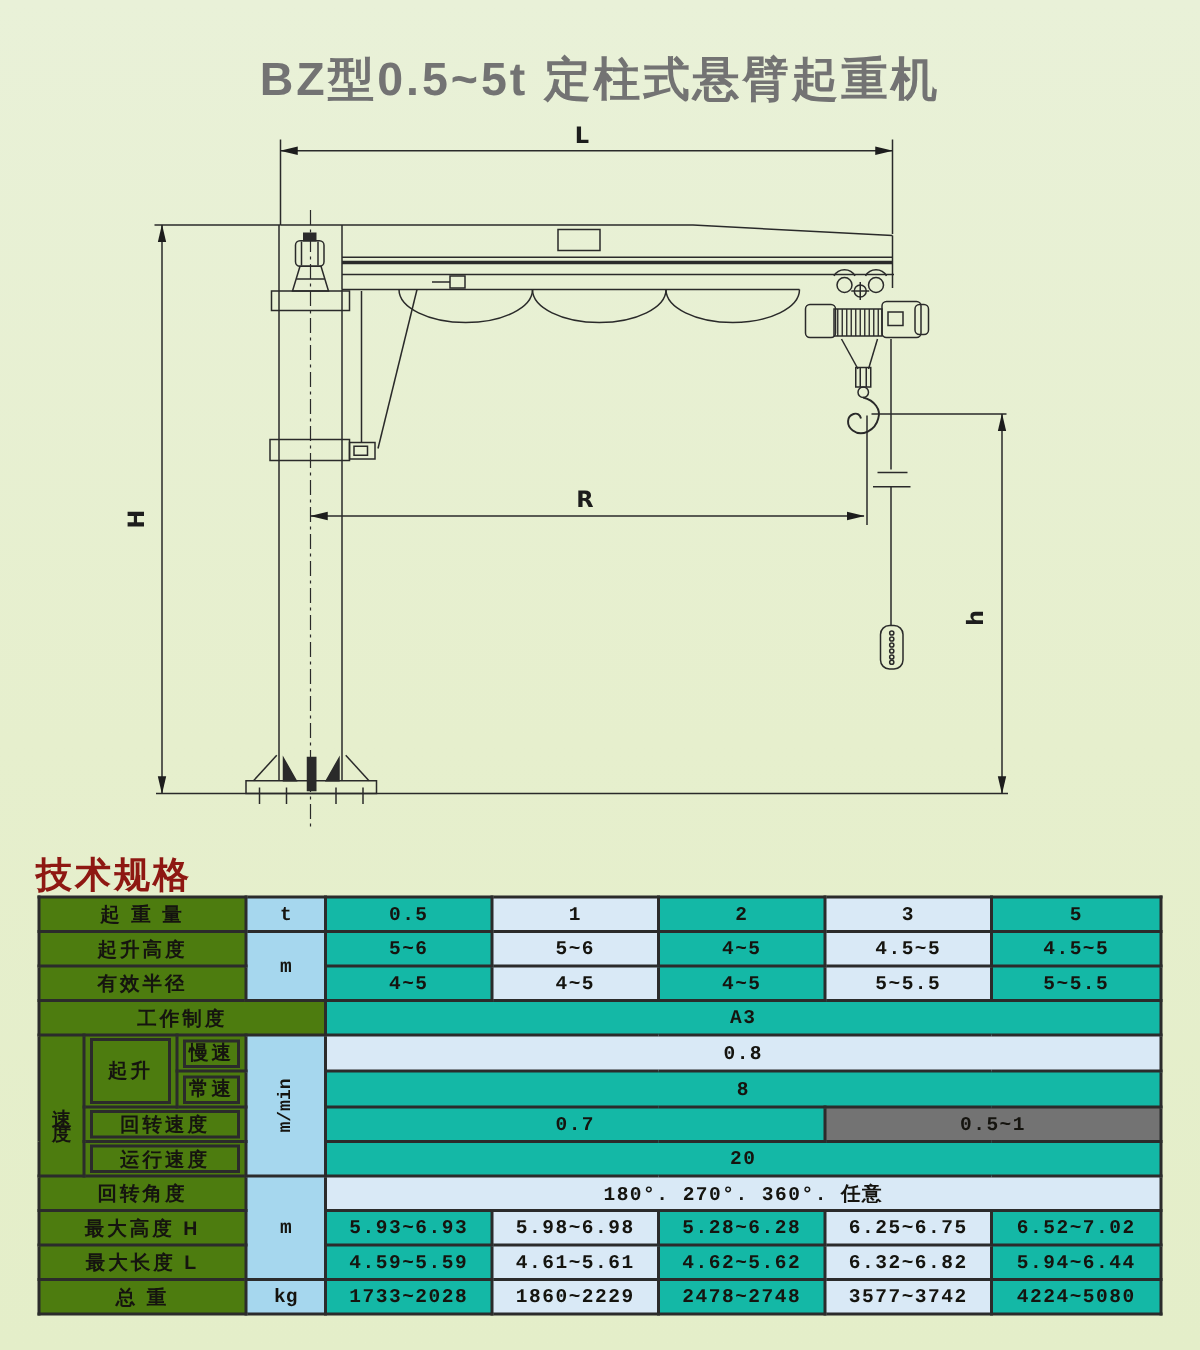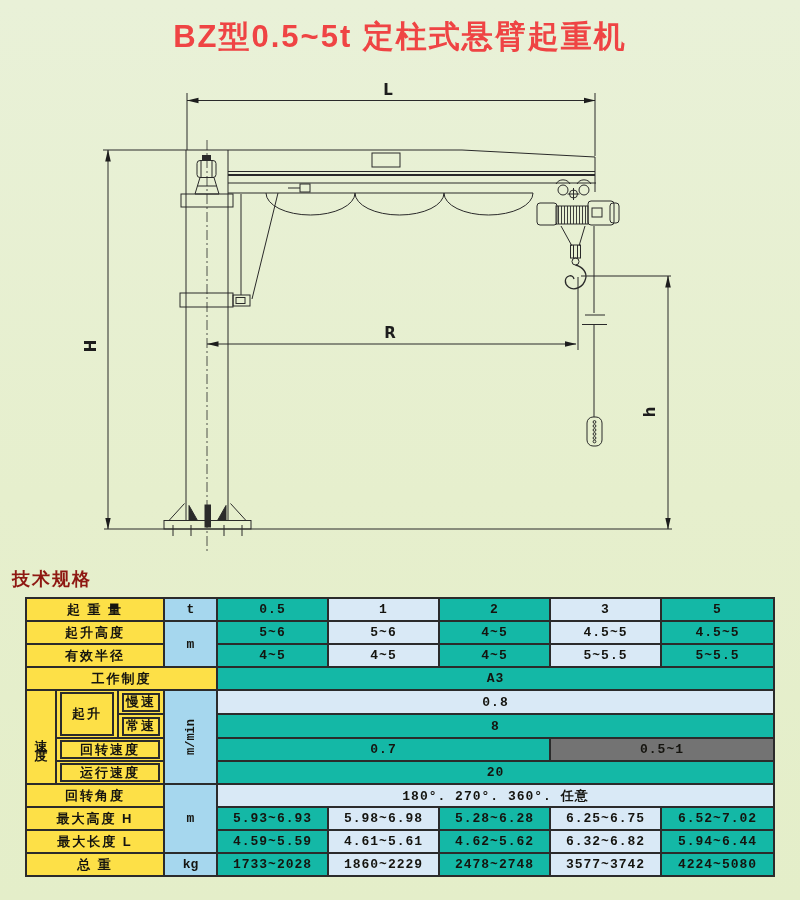--- a/index.html
+++ b/index.html
@@ -2,38 +2,38 @@
 <html><head>
 <meta charset="utf-8">
 <style>
   html,body{margin:0;padding:0;}
   body{
     width:800px;height:900px;position:relative;overflow:hidden;
     background:linear-gradient(180deg,#e9f1d8 0%,#e6efcd 55%,#e4eec9 100%);
     font-family:"Liberation Sans",sans-serif;
   }
   .title{
-    position:absolute;top:16px;left:0;width:800px;text-align:center;
-    font-size:31px;font-weight:bold;color:#ef4444;letter-spacing:2px;
+    position:absolute;top:32px;left:0;width:800px;text-align:center;
+    font-size:31px;font-weight:bold;color:#737373;letter-spacing:2px;
   }
   .drawing{position:absolute;top:0;left:0;}
   .sec-head{
-    position:absolute;top:567px;left:12px;
-    font-size:18px;font-weight:bold;color:#8e1812;letter-spacing:2px;
+    position:absolute;top:567px;left:24px;
+    font-size:24px;font-weight:bold;color:#8e1812;letter-spacing:2px;
   }
   table.spec{
     position:absolute;top:597px;left:25px;width:748px;
     border-collapse:collapse;table-layout:fixed;
   }
   table.spec td{
     border:2px solid #2b2b2b;padding:0;height:21px;
     text-align:center;vertical-align:middle;
     font-size:13px;color:#15140f;
   }
-  td.lbl{background:#fde047;font-weight:bold;letter-spacing:2px;}
+  td.lbl{background:#4d7c0f;font-weight:bold;letter-spacing:2px;}
   td.unit{background:#a6d7ee;font-weight:bold;font-family:"Liberation Mono",monospace;letter-spacing:0;}
   td.g{background:#14b8a6;}
   td.b{background:#d9e9f6;}
   td.b2{background:#737373;}
   td.val{font-family:"Liberation Mono",monospace;font-weight:bold;letter-spacing:1px;}
   .vtext{writing-mode:vertical-rl;text-orientation:upright;margin:0 auto;letter-spacing:8px;line-height:1;}
   .vunit{transform:rotate(-90deg);font-family:"Liberation Mono",monospace;font-weight:bold;font-size:12px;white-space:nowrap;}
   .ibox{border:2px solid #2b2b2b;margin:1px 3px;display:flex;align-items:center;justify-content:center;}
   .h1{height:15px;}
   .h2{height:40px;}

